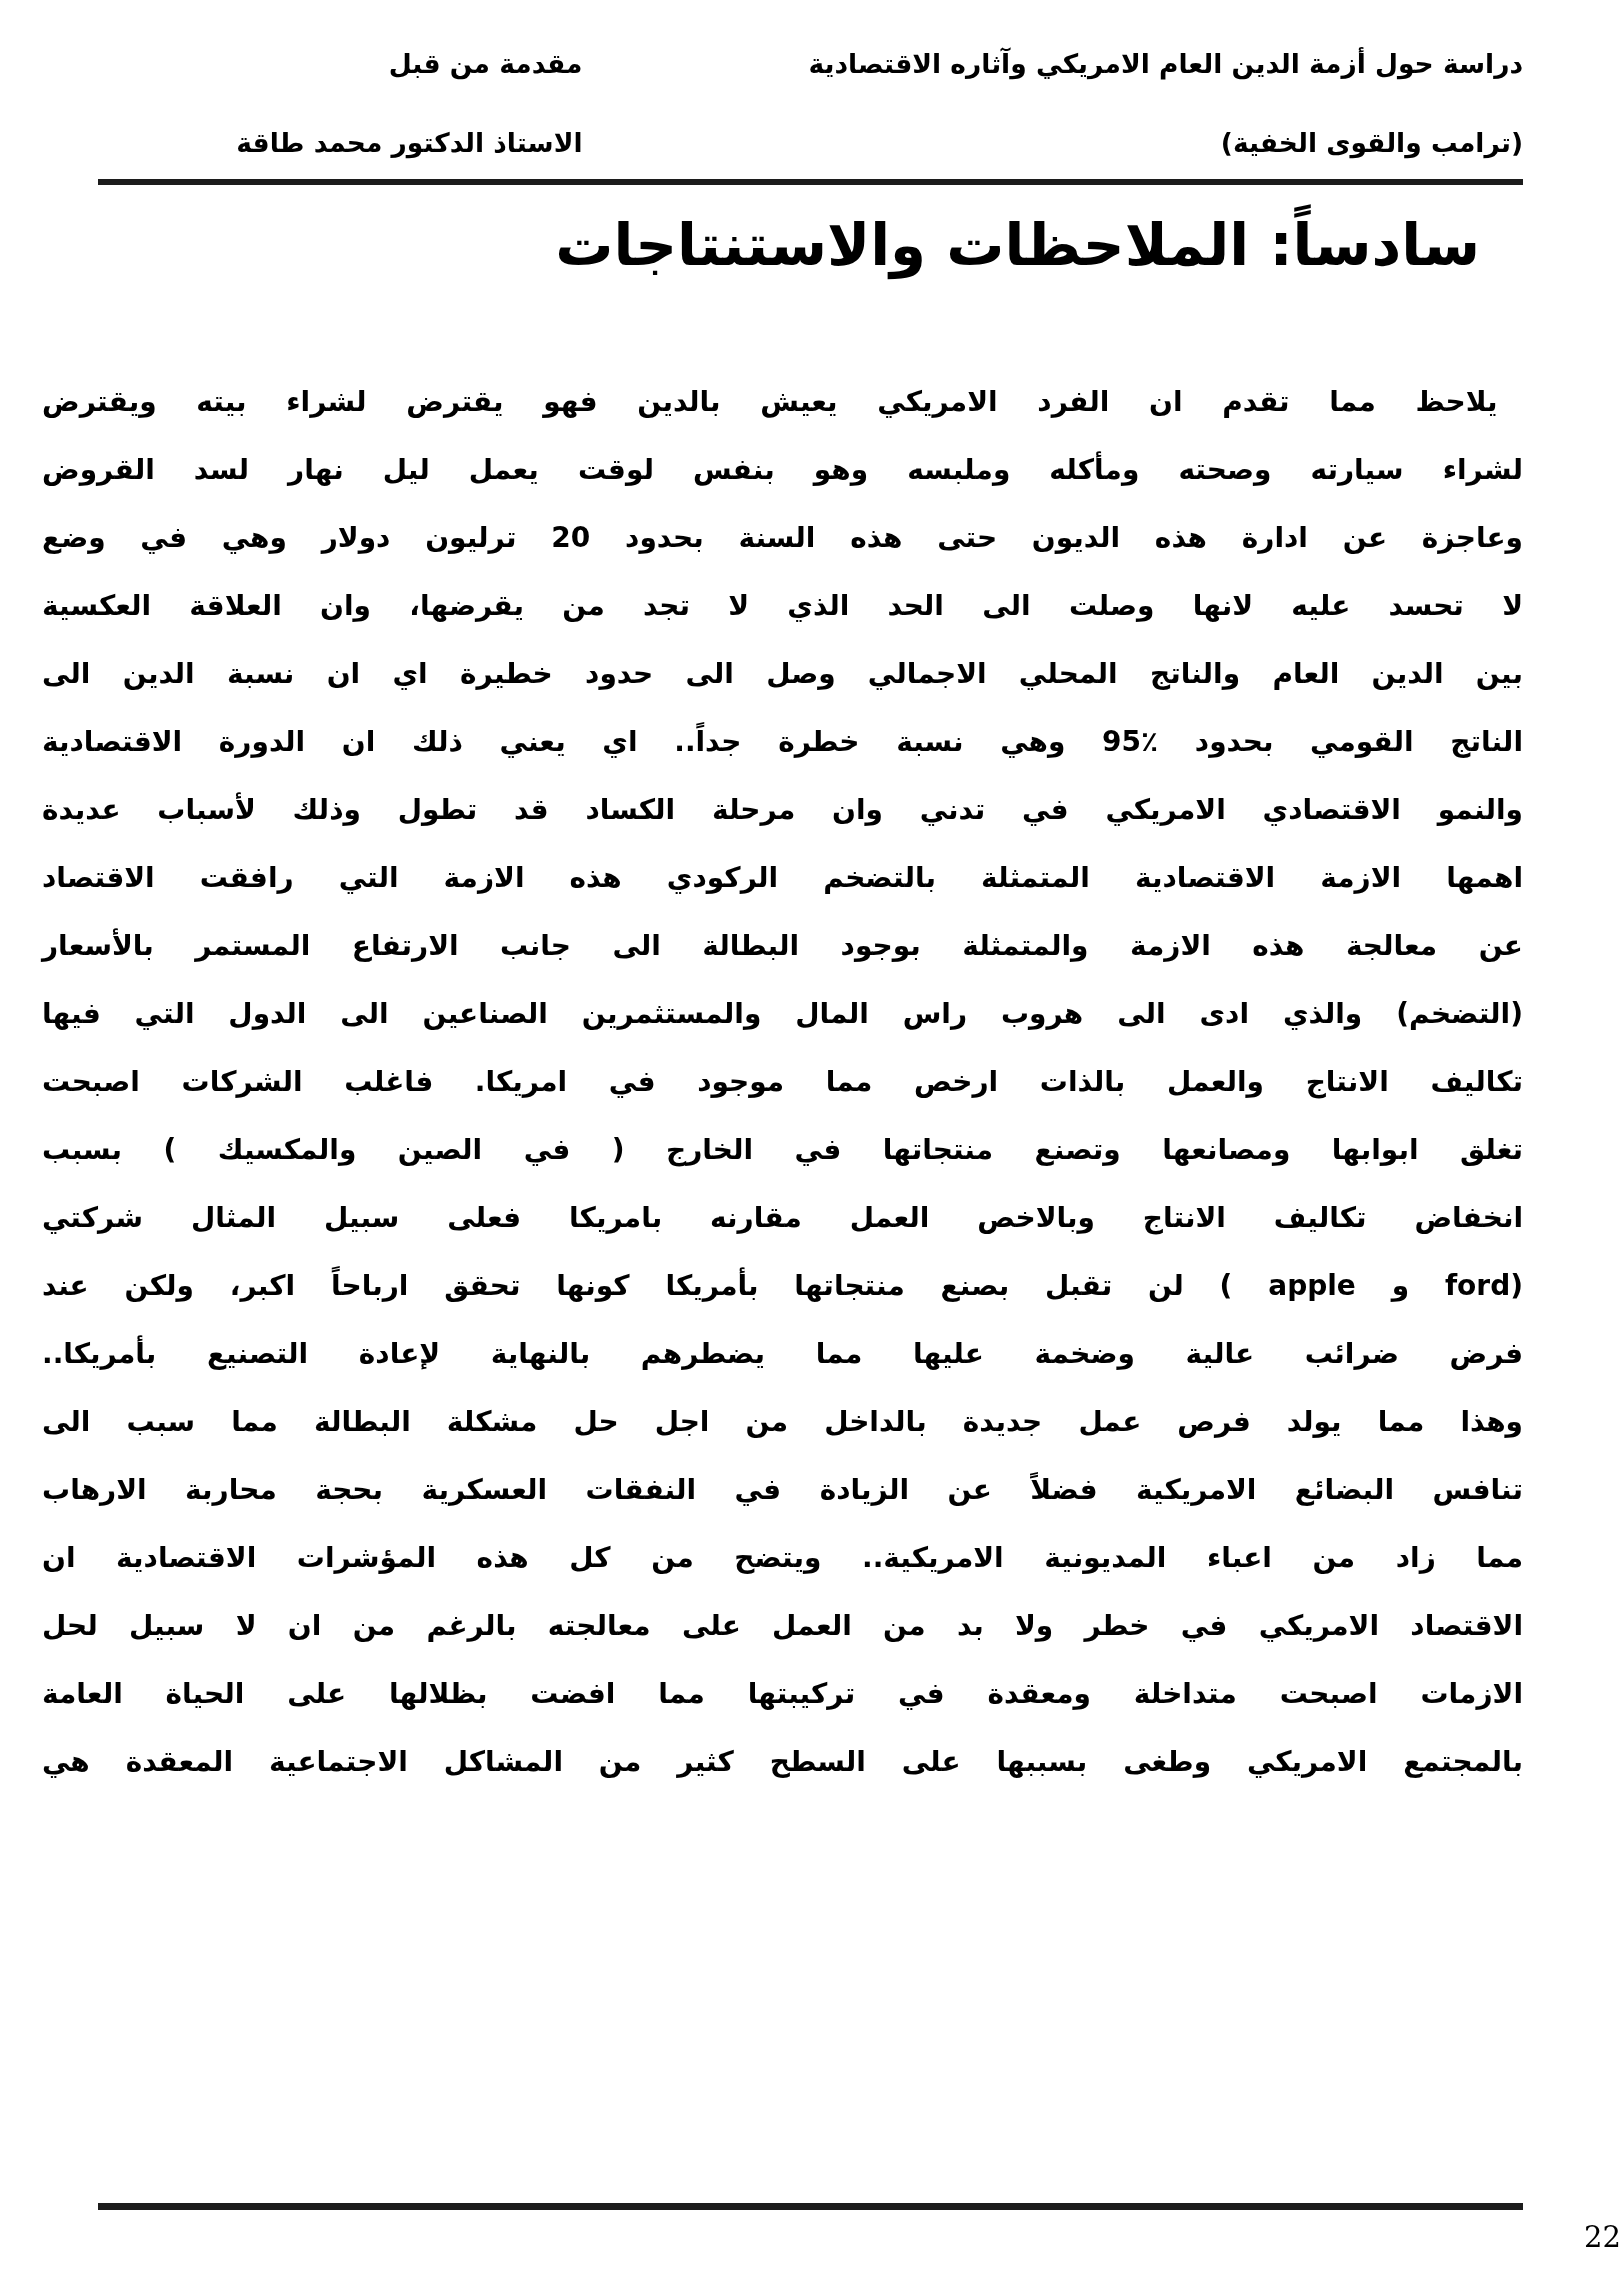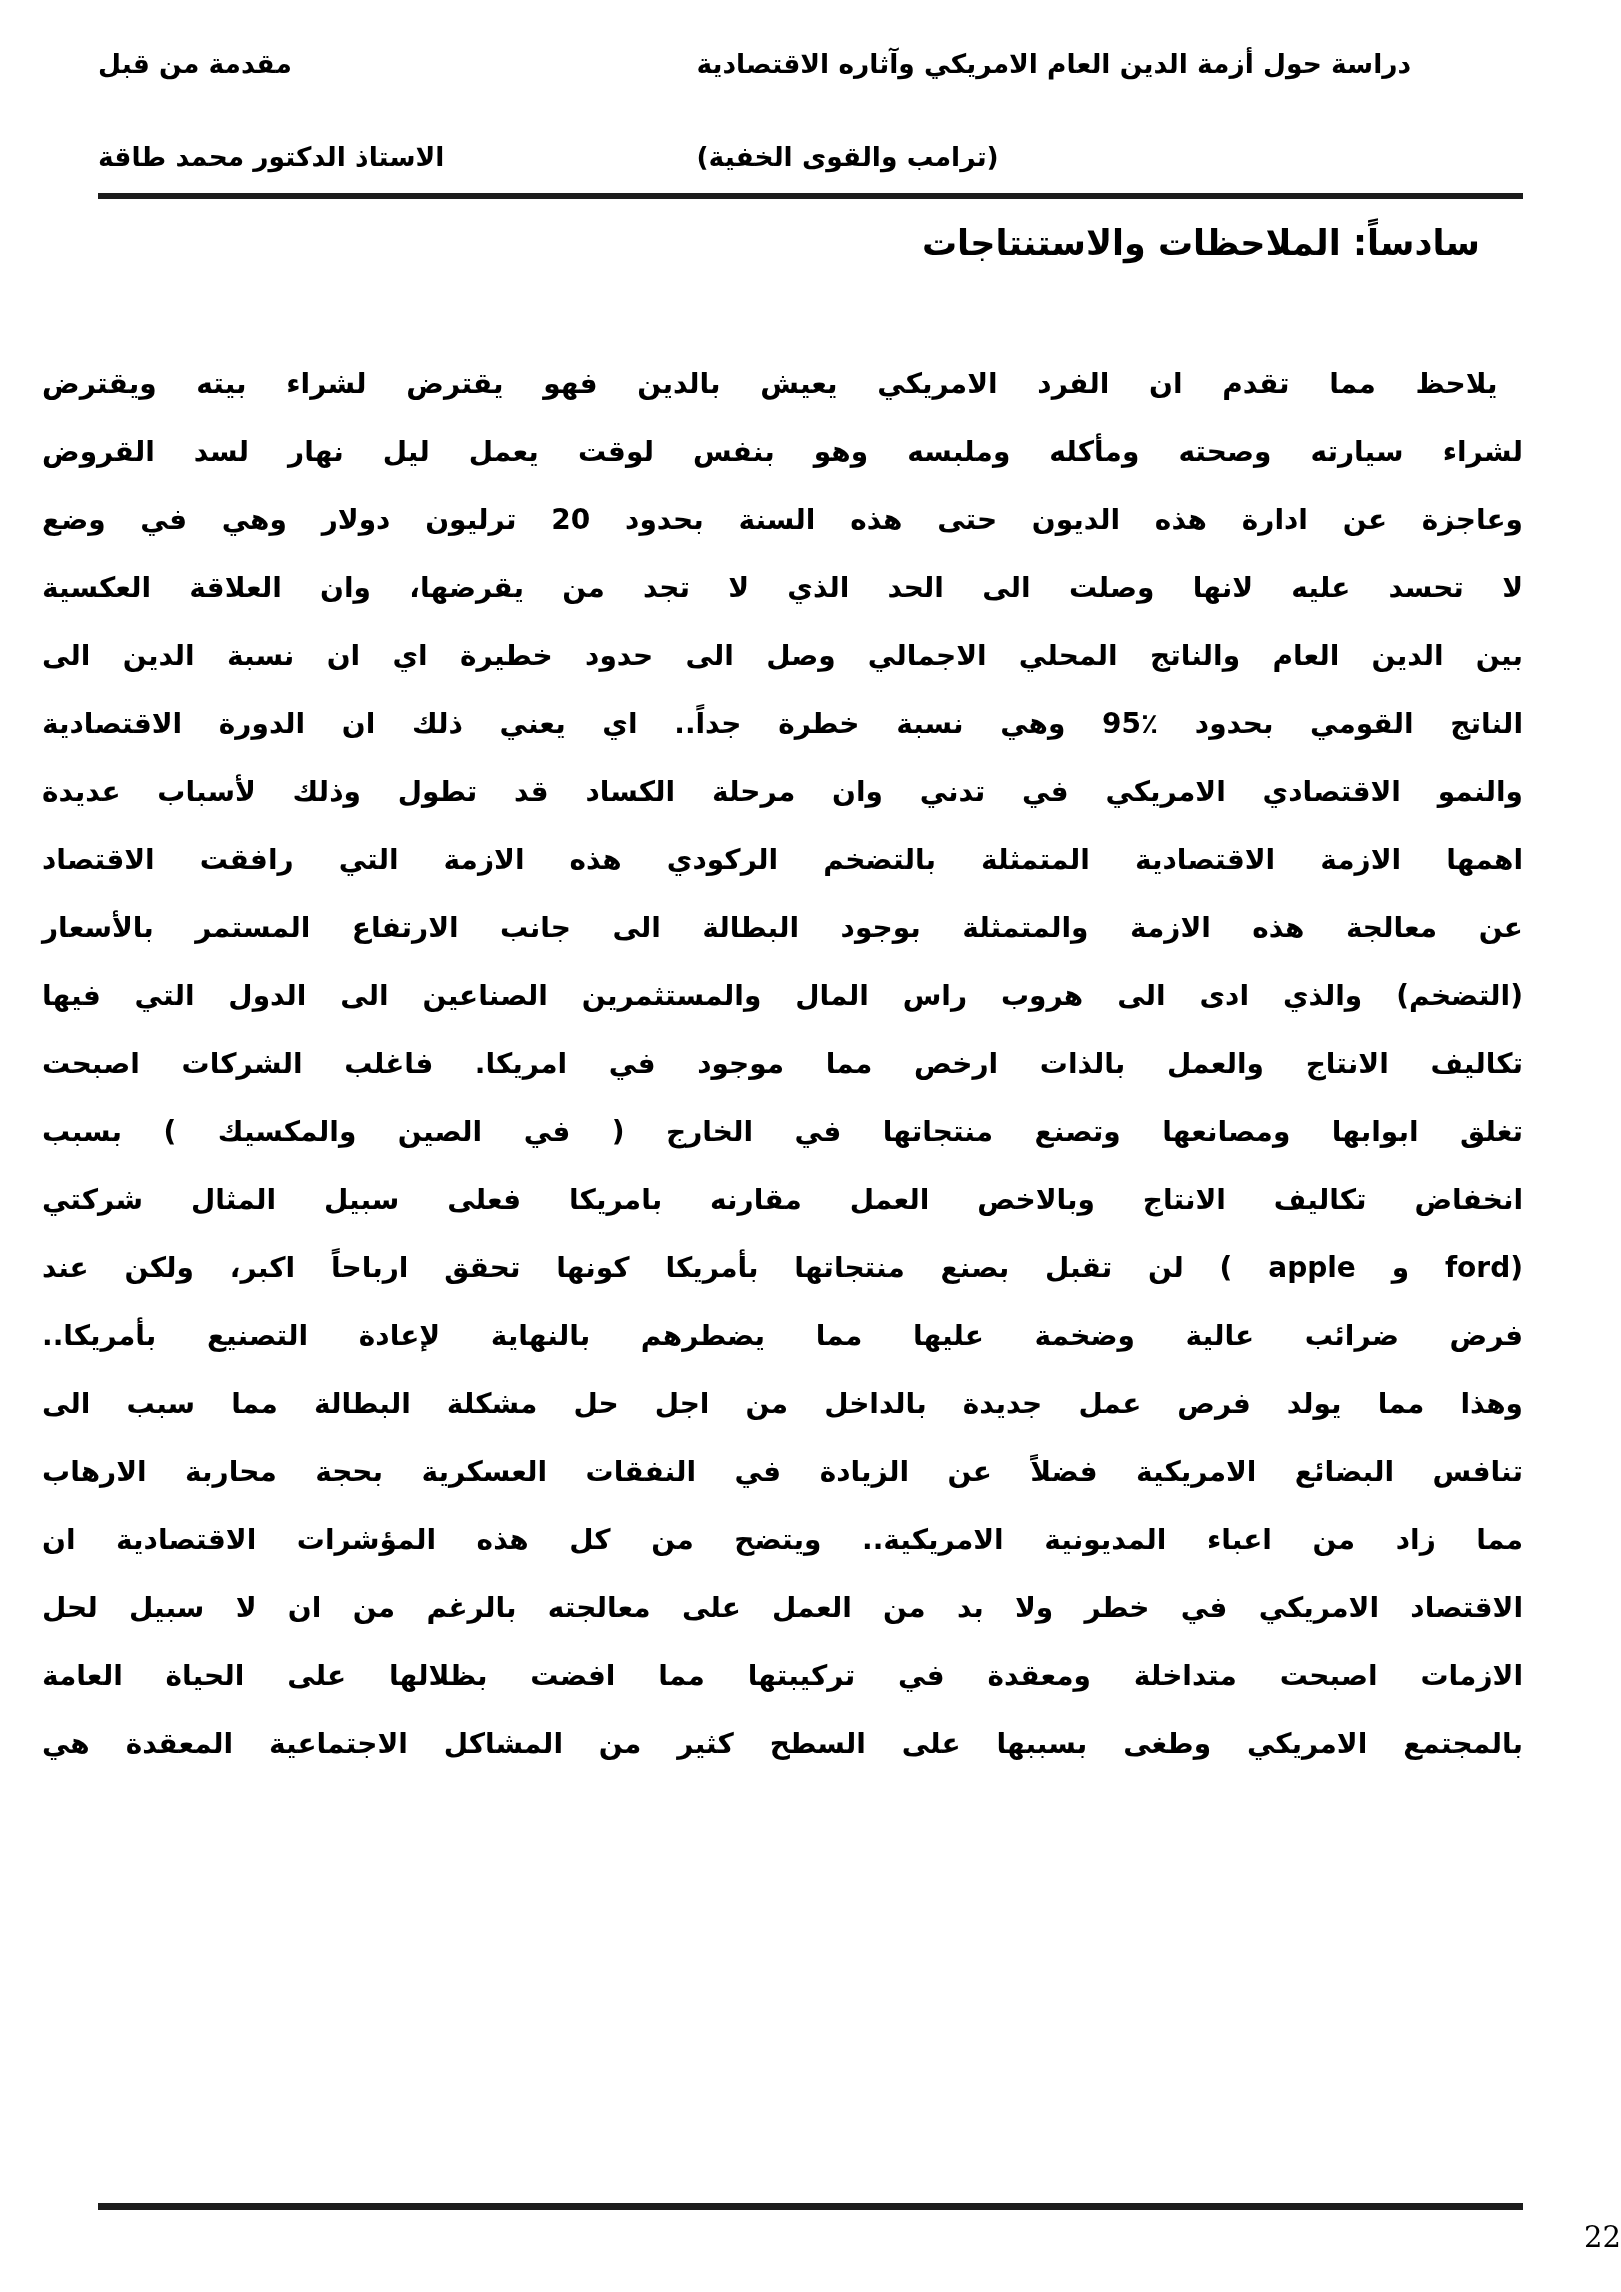--- a/index.html
+++ b/index.html
@@ -19,37 +19,37 @@
     display: flex;
     justify-content: space-between;
     align-items: flex-start;
     padding: 45px 98px 0 98px;
     font-weight: bold;
     font-size: 26.5px;
   }
   .header-col {
     display: flex;
     flex-direction: column;
-    gap: 55px;
-    text-align: left;
+    gap: 41px;
+    text-align: right;
     line-height: 1.45;
   }
   .header-col.study { width: 58%; }
   .header-col.presenter { width: 34%; }
   .rule {
     height: 6.9px;
     background: #1c1c1c;
     margin: 0 98px;
   }
   .rule.top { margin-top: 15.7px; }
   
   .title {
     margin: 19.6px 98px 0 98px;
     padding-left: 43px;
-    font-size: 35px;
+    font-size: 58px;
     font-weight: bold;
     text-align: left;           
     direction: rtl;
     text-align: right;
     padding-right: 43px;
     line-height: 1.4;
   }
   
   .body-text {
     margin: 82px 98px 0 42px;

